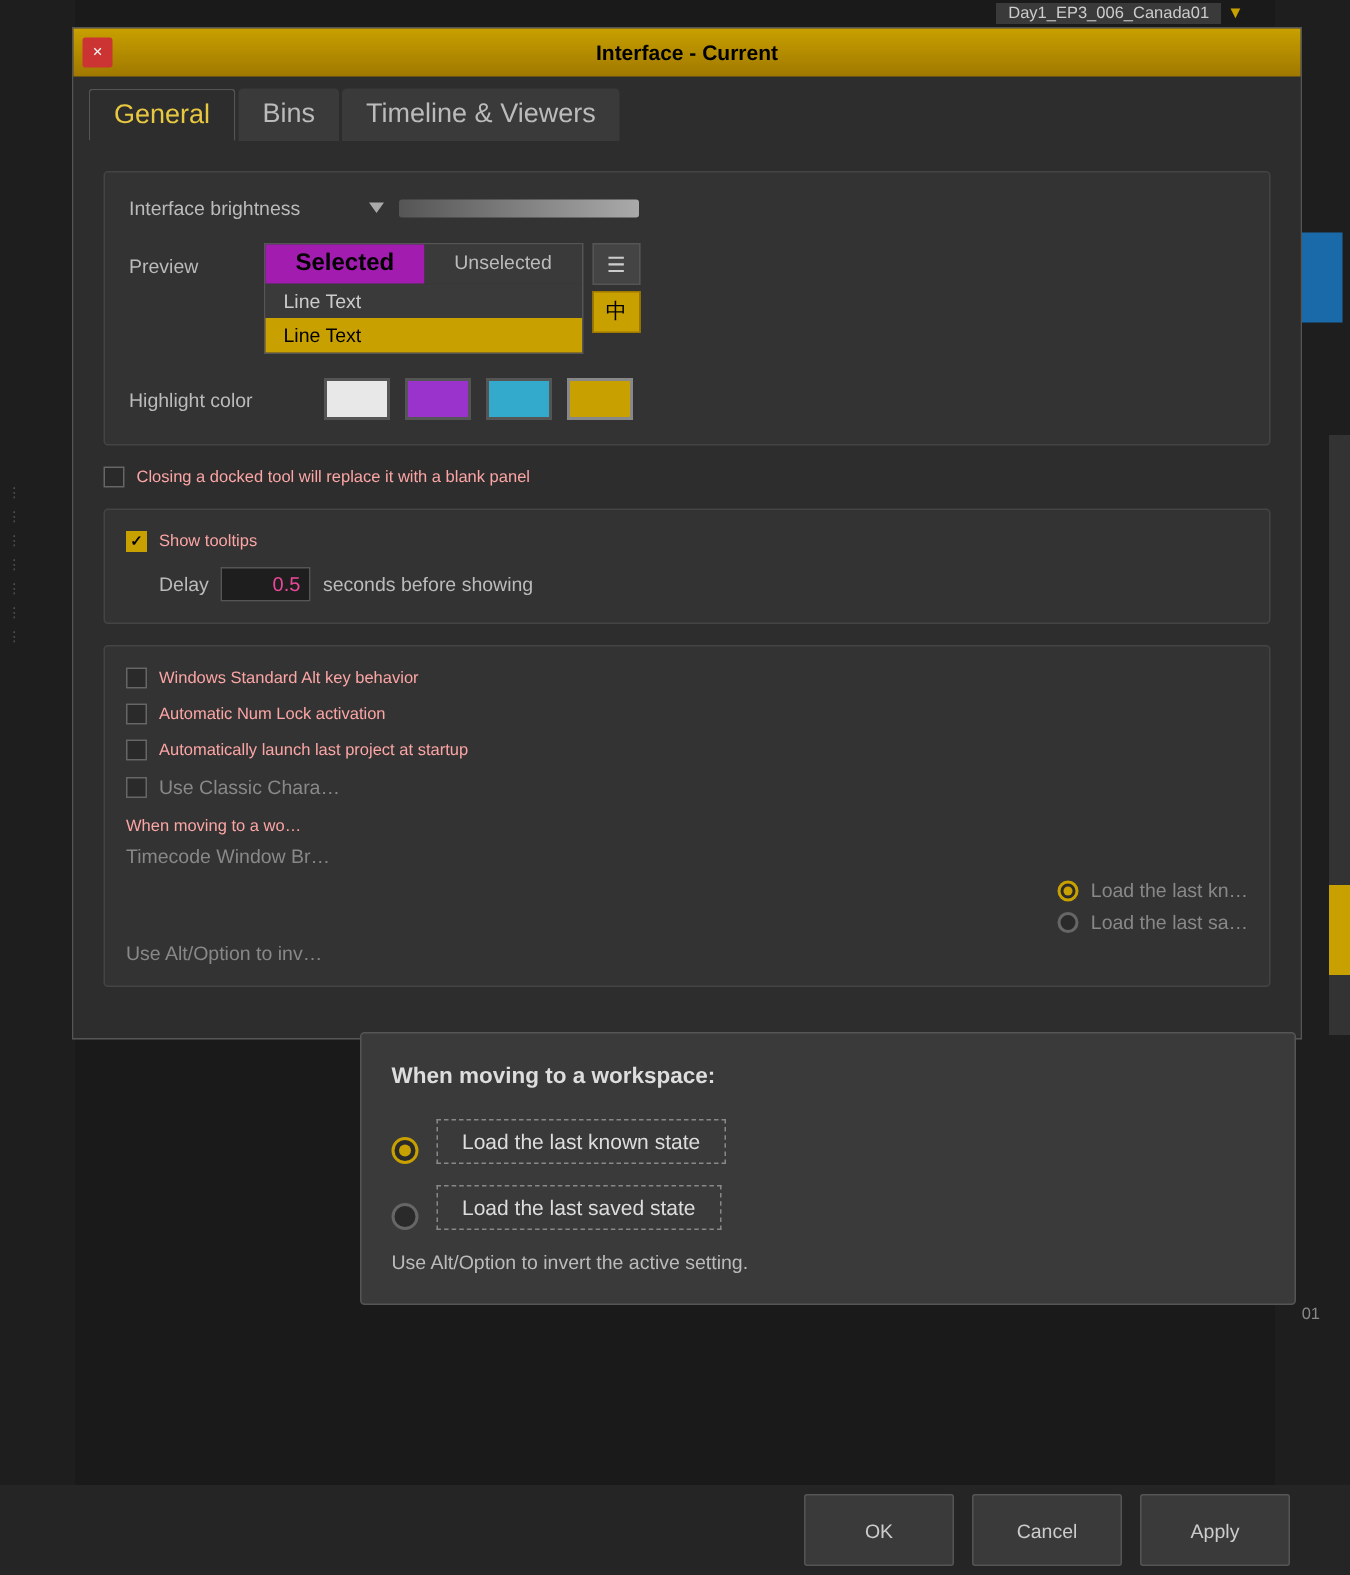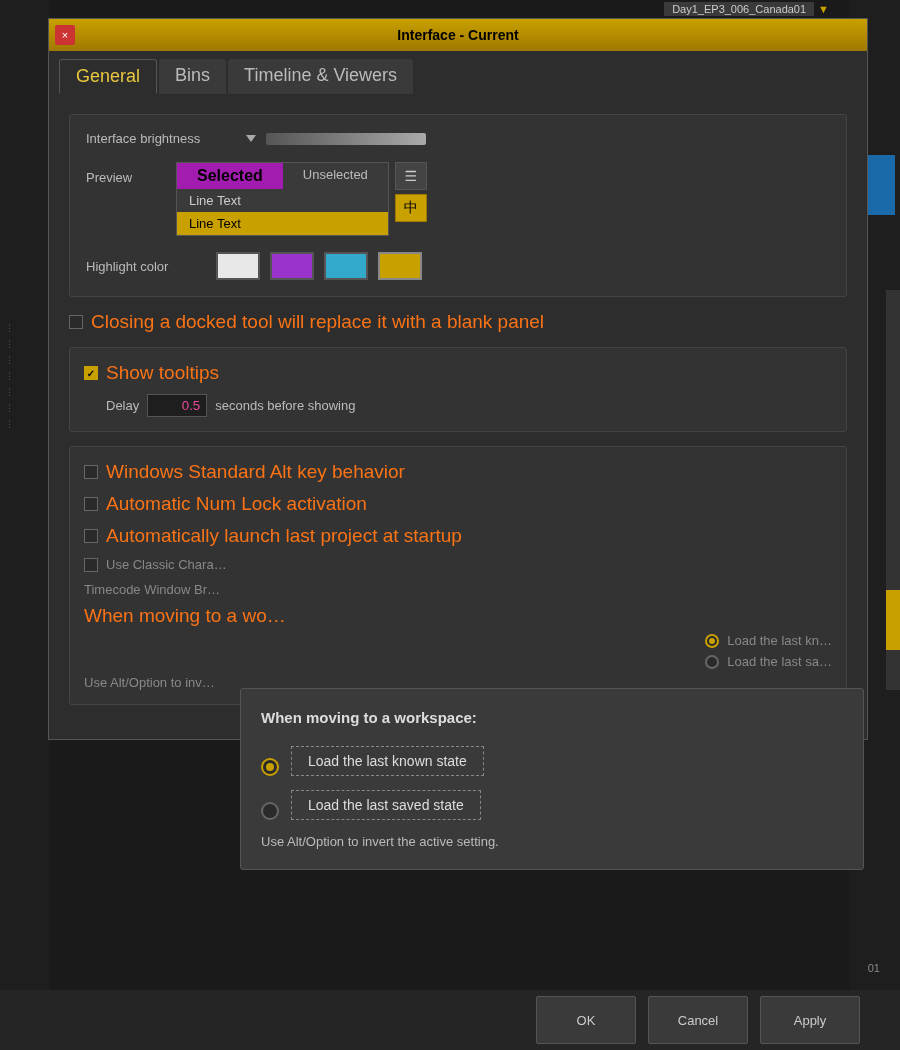--- a/index.html
+++ b/index.html
@@ -276,22 +276,22 @@
       background: #c8a000;
       border-color: #c8a000;
     }
     .checkbox.checked::after {
       content: '✓';
       color: #000;
       font-size: 10px;
       font-weight: bold;
     }
     .checkbox-label {
-      color: #f97316;
-      font-size: 19px;
+      color: #fca5a5;
+      font-size: 11px;
     }
 
     
     .tooltips-section {
       background: #333;
       border: 1px solid #444;
       border-radius: 3px;
       padding: 14px;
       margin-bottom: 14px;
     }
@@ -490,21 +490,21 @@
 </head>
 <body>
 
 <div class="bg-left"></div>
 <div class="bg-right"></div>
 <div class="bg-blue"></div>
 <div class="bg-scrollbar"></div>
 <div class="bg-scrollbar-thumb"></div>
 
 <div class="side-dots">⋮<br>⋮<br>⋮<br>⋮<br>⋮<br>⋮<br>⋮</div>
-<div class="side-num" style="top: 962px;">01</div>
+<div class="side-num" style="top: 870px;">01</div>
 
 <div class="top-hint">
   <span class="top-hint-text">Day1_EP3_006_Canada01</span>
   <span class="top-hint-arrow">▼</span>
 </div>
 
 <div class="dialog">
 
   <div class="dialog-titlebar">
     <div class="close-btn">×</div>
@@ -586,26 +586,26 @@
       </div>
       <div class="checkbox-row">
         <div class="checkbox"></div>
         <span class="checkbox-label">Automatically launch last project at startup</span>
       </div>
       <div class="checkbox-row">
         <div class="checkbox"></div>
         <span class="checkbox-label truncated">Use Classic Chara…</span>
       </div>
 
+      <div style="margin-bottom:6px;">
+        <span class="checkbox-label">When moving to a wo…</span>
+      </div>
+
       <div style="display:flex; align-items:center; gap:10px; margin-bottom:8px;">
         <span class="truncated">Timecode Window Br…</span>
-      </div>
-
-      <div style="margin-bottom:6px;">
-        <span class="checkbox-label">When moving to a wo…</span>
       </div>
       <div class="radio-row">
         <div class="radio selected"></div>
         <span class="checkbox-label truncated">Load the last kn…</span>
       </div>
       <div class="radio-row">
         <div class="radio"></div>
         <span class="checkbox-label truncated">Load the last sa…</span>
       </div>
       <div style="margin-top:4px;">

